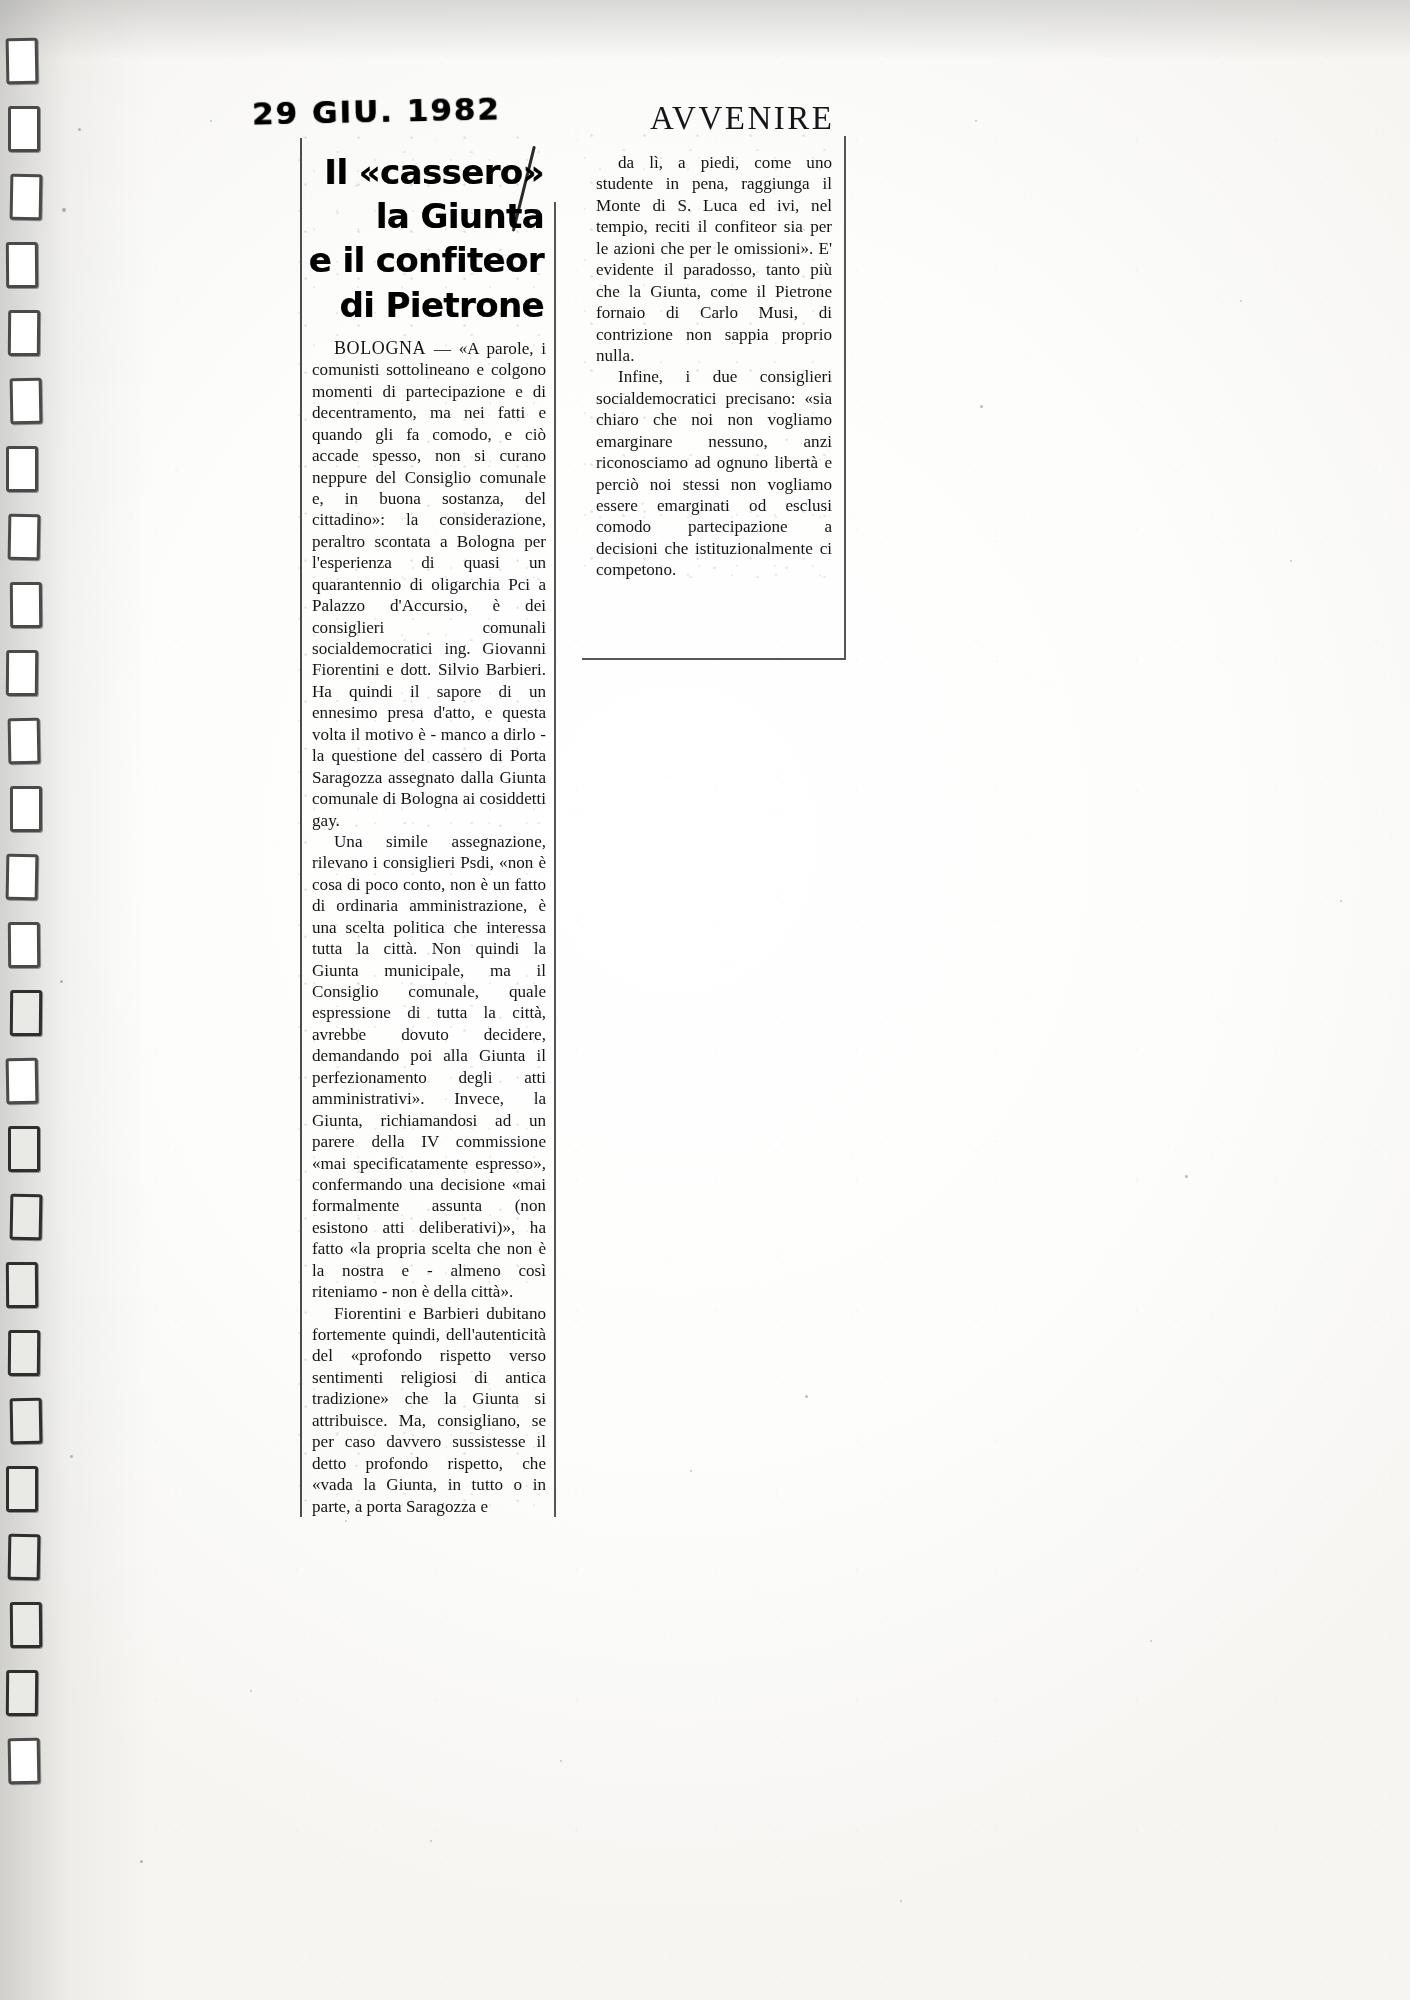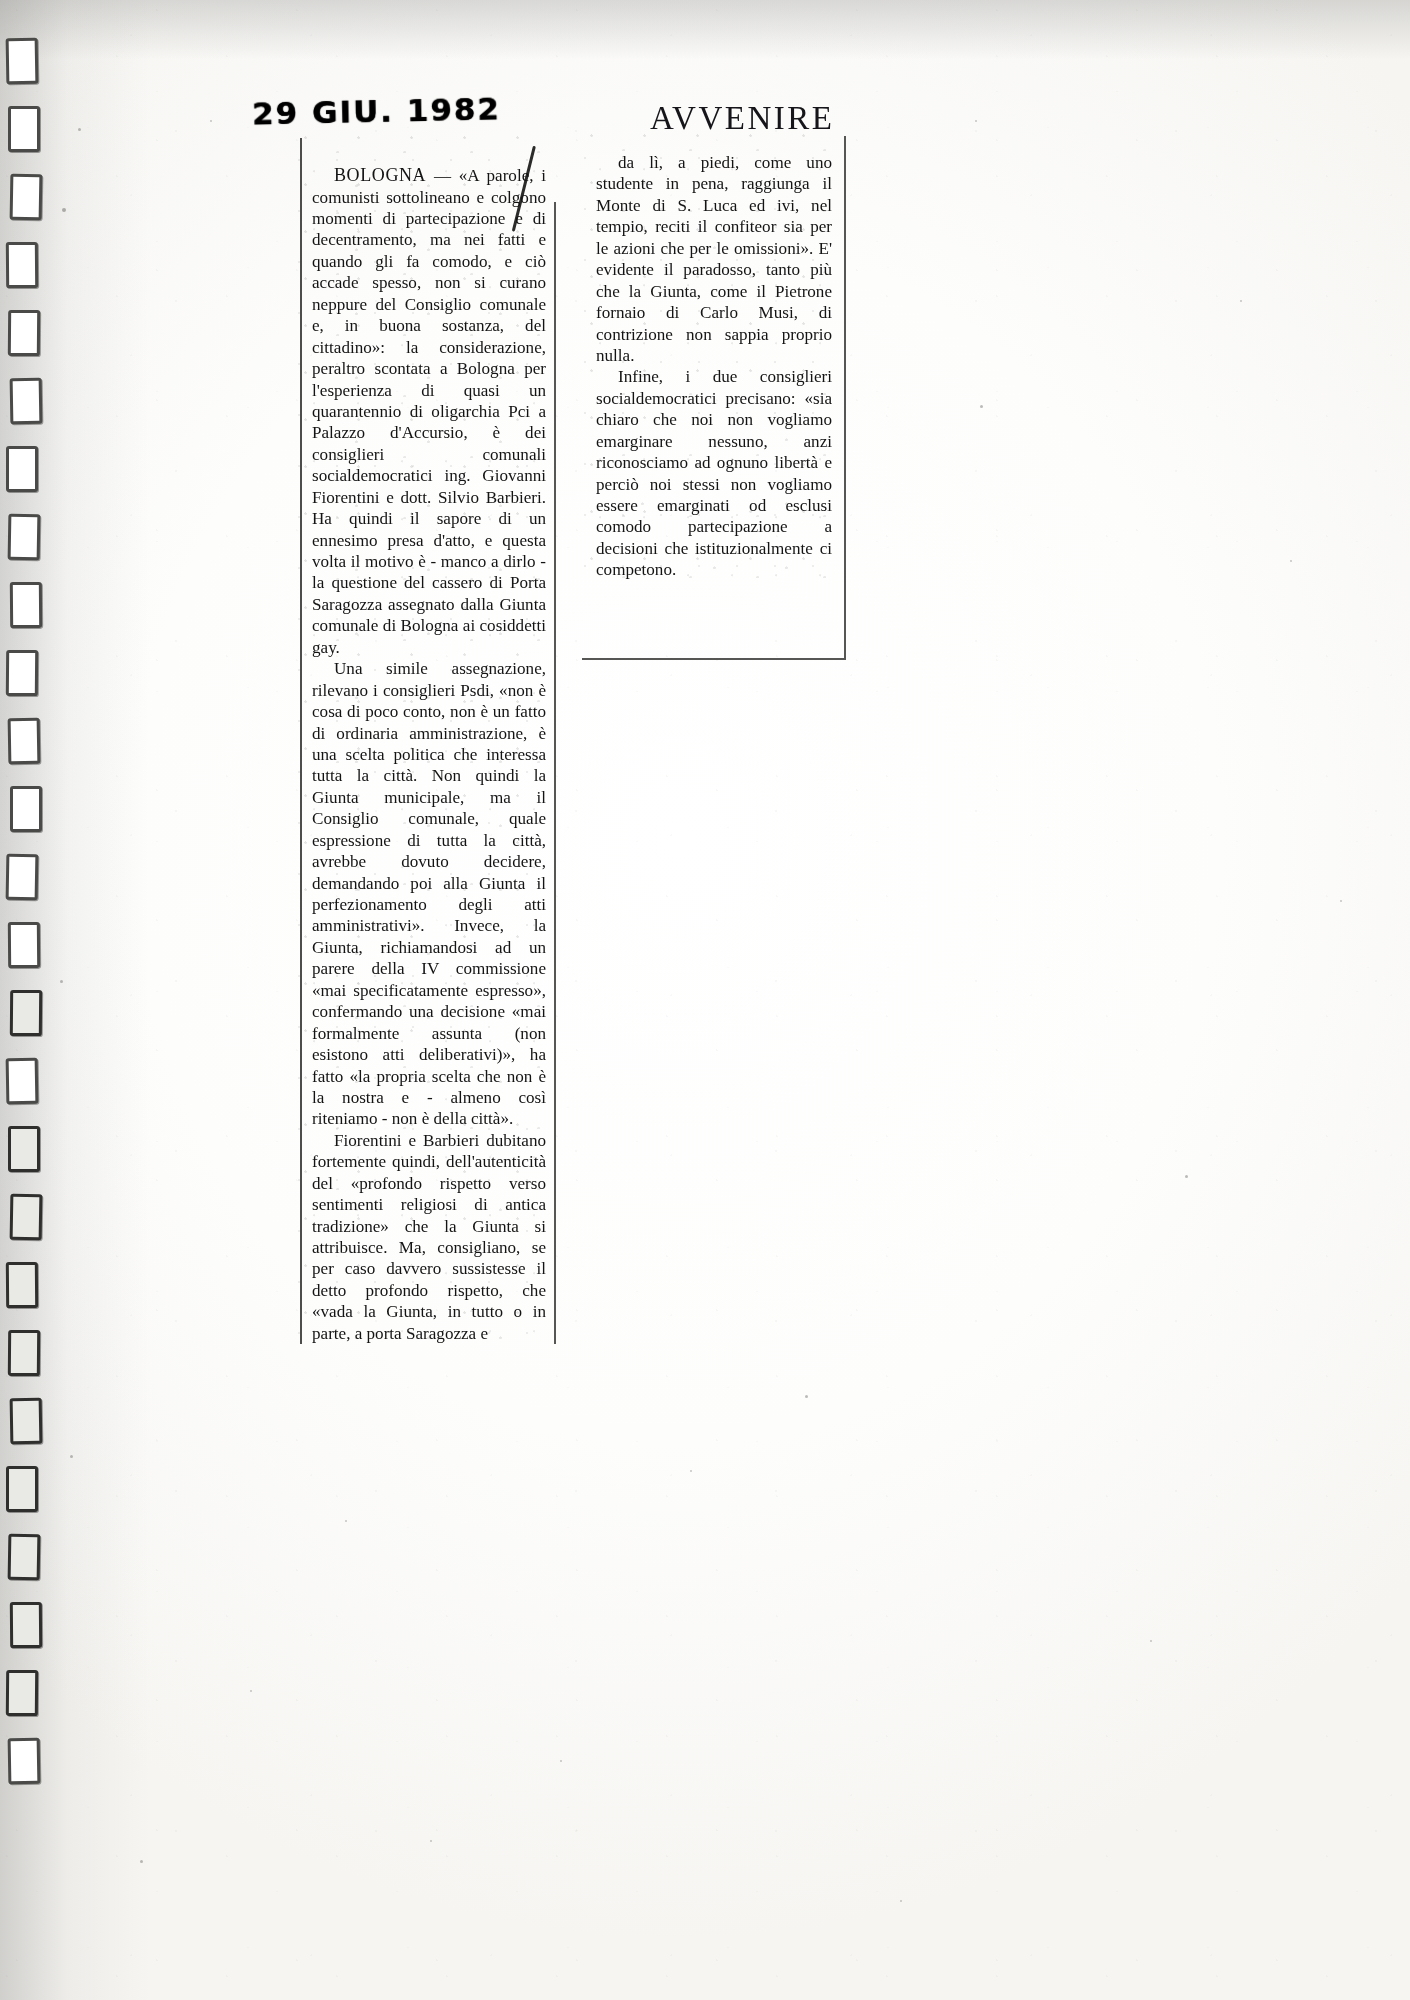--- a/index.html
+++ b/index.html
@@ -128,21 +128,21 @@
     line-height:1.30;
     letter-spacing:-.6px;
     color:#0d0d0d;
     filter:contrast(1.25);
     text-shadow:.4px 0 0 rgba(0,0,0,.45), 0 .4px 0 rgba(0,0,0,.3);
   }
   #headline .hl{display:block;white-space:nowrap;}
 
   
   .body{
-    margin-top:26px;
+    margin-top:10px;
     padding:0 4px 0 10px;
     font-family:"Liberation Serif", serif;
     font-size:17.1px;
     line-height:1.255;
     text-align:justify;
     text-justify:inter-word;
     color:#141414;
     hyphens:manual;
   }
   .body p{margin:0;text-indent:22px;}
@@ -206,20 +206,26 @@
 
     <div id="datestamp">29 GIU. 1982</div>
 
     <div id="masthead">AVVENIRE</div>
 
     <div id="slash"></div>
 
     <div id="col1">
       <div class="rule-r"></div>
 
+      <h1 id="headline">
+        <span class="hl">Il «cassero»</span>
+        <span class="hl">la Giunta</span>
+        <span class="hl">e il confiteor</span>
+        <span class="hl">di Pietrone</span>
+      </h1>
 
       <div class="body">
         <p class="lead"><span class="city">BOLOGNA</span><span> — </span><span>«A parole, i comunisti sottolineano e colgono momenti di partecipazione e di decentramento, ma nei fatti e quando gli fa comodo, e ciò accade spesso, non si curano neppure del Consiglio comunale e, in buona sostanza, del cittadino»: la considerazione, peraltro scontata a Bologna per l'esperienza di quasi un quarantennio di oligarchia Pci a Palazzo d'Accursio, è dei consiglieri comunali socialdemocratici ing. Giovanni Fiorentini e dott. Silvio Barbieri. Ha quindi il sapore di un ennesimo presa d'atto, e questa volta il motivo è - manco a dirlo - la questione del cassero di Porta Saragozza assegnato dalla Giunta comunale di Bologna ai cosiddetti gay.</span></p>
         <p><span>Una simile assegnazione, rilevano i consiglieri Psdi, «non è cosa di poco conto, non è un fatto di ordinaria amministrazione, è una scelta politica che interessa tutta la città. Non quindi la Giunta municipale, ma il Consiglio comunale, quale espressione di tutta la città, avrebbe dovuto decidere, demandando poi alla Giunta il perfezionamento degli atti amministrativi». Invece, la Giunta, richiamandosi ad un parere della IV commissione «mai specificatamente espresso», confermando una decisione «mai formalmente assunta (non esistono atti deliberativi)», ha fatto «la propria scelta che non è la nostra e - almeno così riteniamo - non è della città».</span></p>
         <p><span>Fiorentini e Barbieri dubitano fortemente quindi, dell'autenticità del «profondo rispetto verso sentimenti religiosi di antica tradizione» che la Giunta si attribuisce. Ma, consigliano, se per caso davvero sussistesse il detto profondo rispetto, che «vada la Giunta, in tutto o in parte, a porta Saragozza e</span></p>
       </div>
       <div class="grime"></div>
     </div>
 
     <div id="col2">

